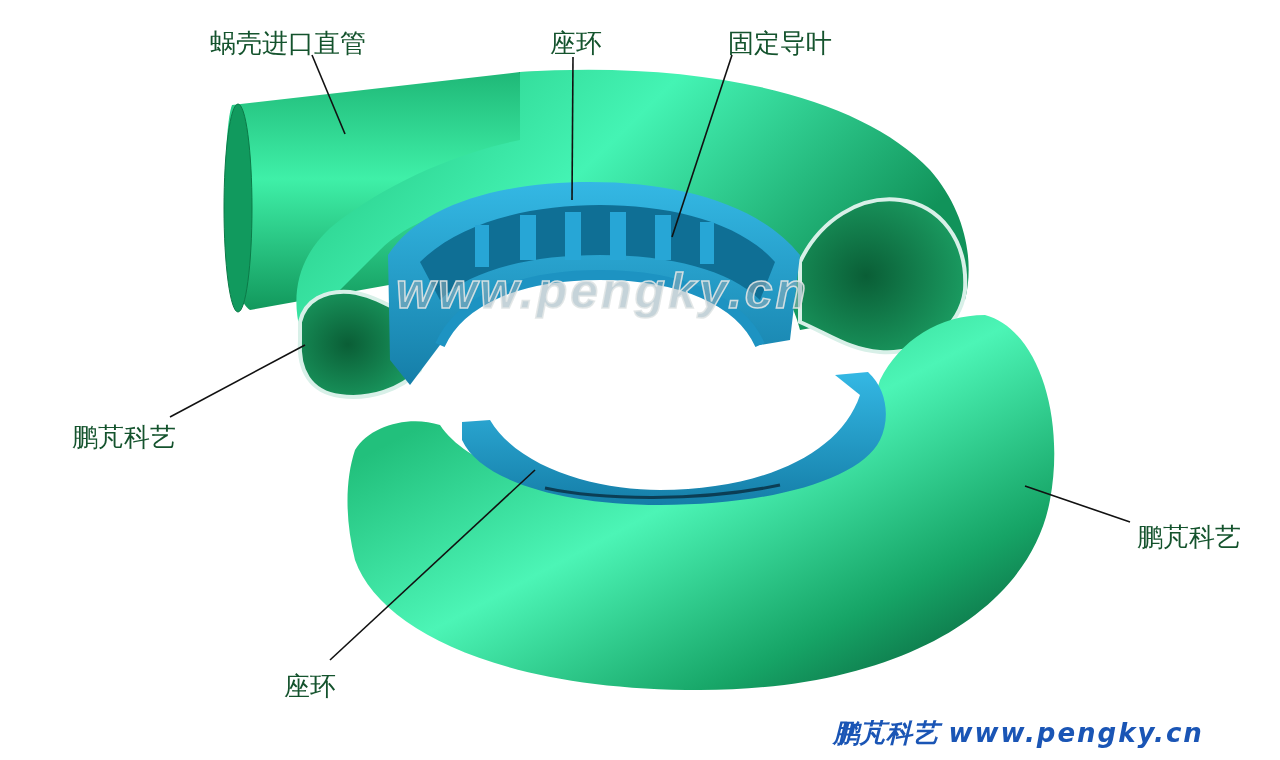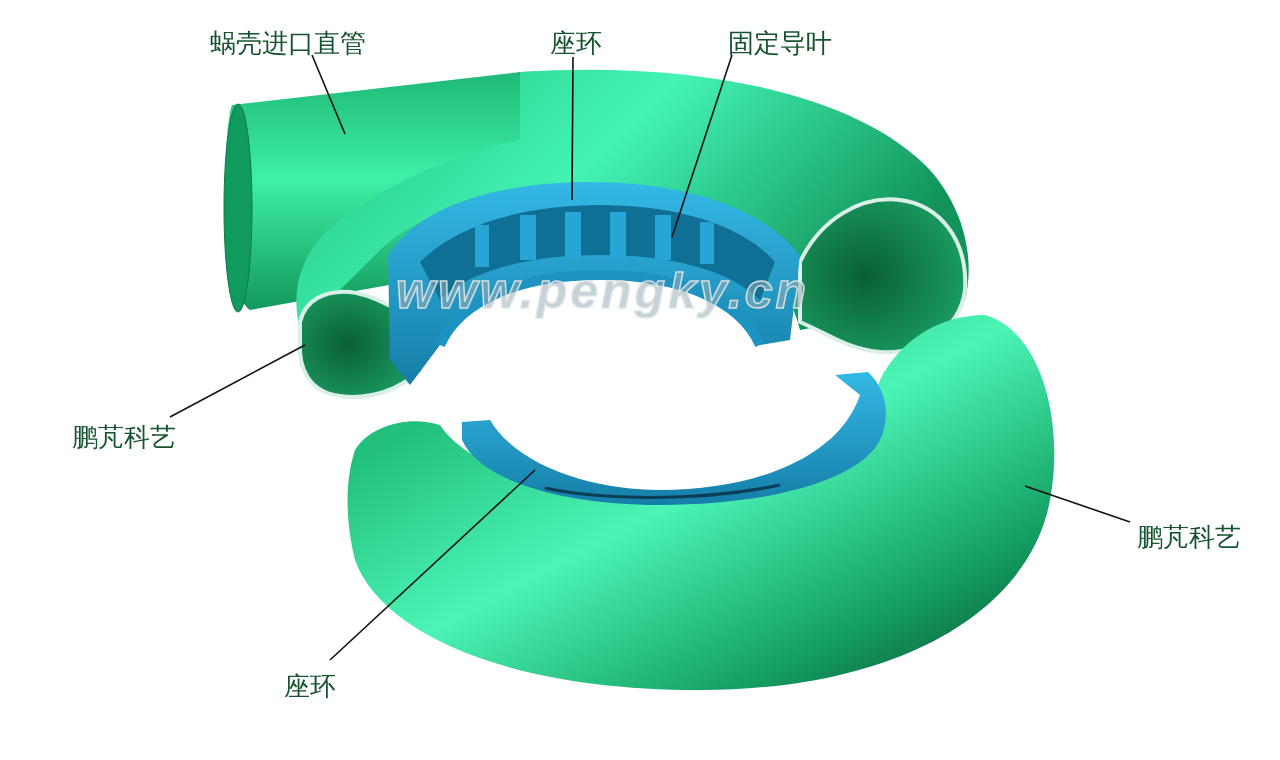--- a/index.html
+++ b/index.html
@@ -96,13 +96,17 @@
 
   <div class="watermark">www.pengky.cn</div>
 
   <div class="label" style="left:210px; top:30px;">蜗壳进口直管</div>
   <div class="label" style="left:550px; top:30px;">座环</div>
   <div class="label" style="left:700px; top:30px;margin-left:28px;">固定导叶</div>
   <div class="label" style="left:72px; top:424px;">鹏芃科艺</div>
   <div class="label" style="left:1137px; top:524px;">鹏芃科艺</div>
   <div class="label" style="left:284px; top:673px;">座环</div>
 
+  <div class="footer">
+    <span>鹏芃科艺</span>
+    <span class="url">www.pengky.cn</span>
+  </div>
 </div>
 
 </body></html>

